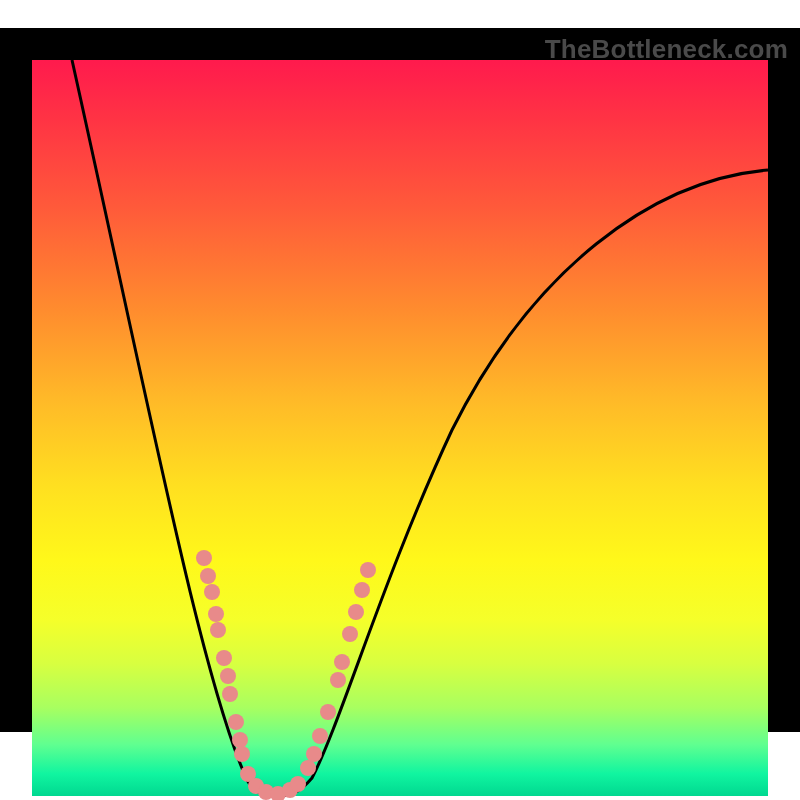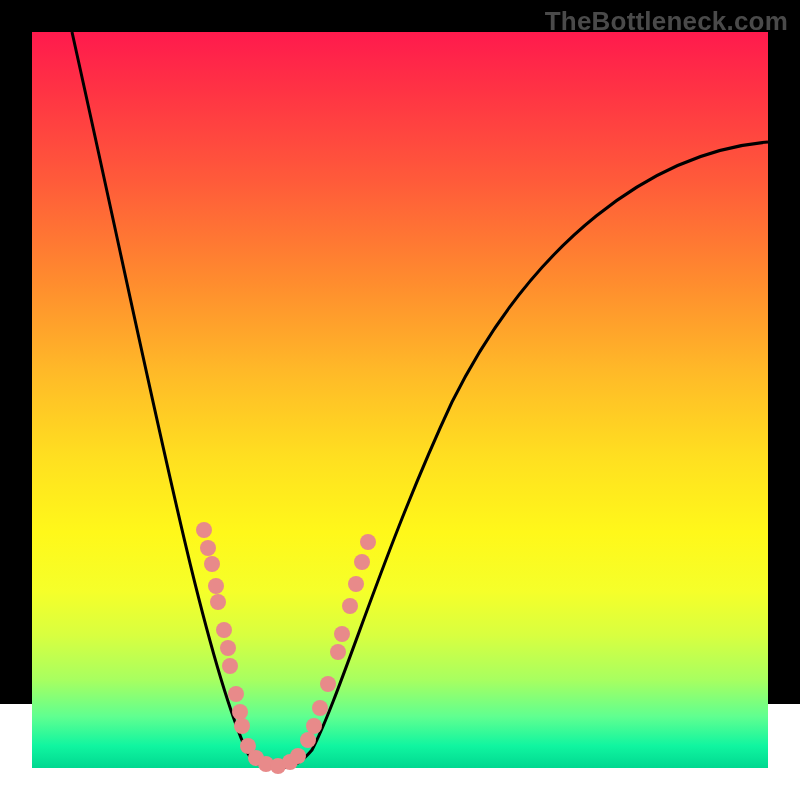--- a/index.html
+++ b/index.html
@@ -2,20 +2,21 @@
 <html><head>
 <meta charset="utf-8">
 <style>
   * { margin: 0; padding: 0; box-sizing: border-box; }
   html, body { width: 800px; height: 800px; overflow: hidden; }
   .frame {
     width: 800px;
     height: 704px;
     background: #000;
     position: relative;
+    margin-top: 28px;
   }
   .plot-area {
     position: absolute;
     left: 32px;
     top: 32px;
     width: 736px;
     height: 736px;
     background: linear-gradient(to bottom,
       #ff1a4d 0%,
       #ff3344 8%,

